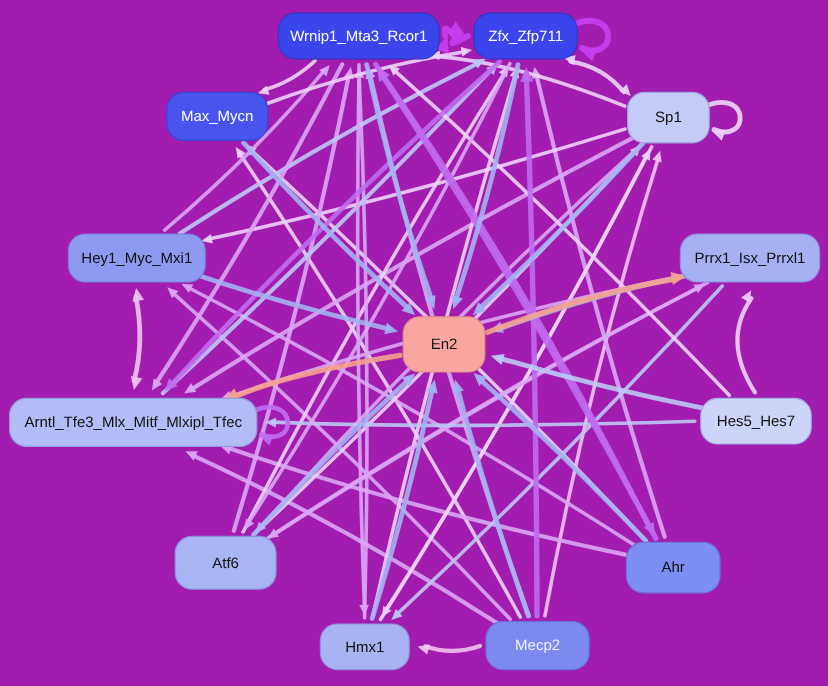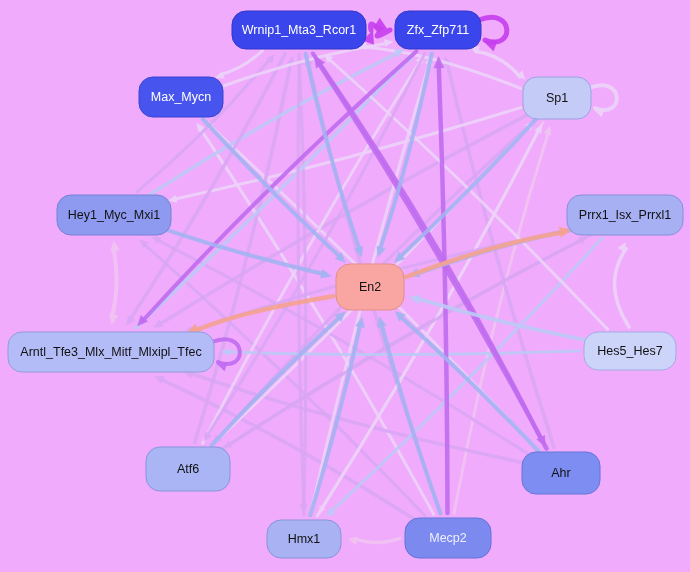--- a/index.html
+++ b/index.html
@@ -1,16 +1,16 @@
 <!DOCTYPE html>
 <html><head>
 <meta charset="utf-8">
 <style>
   html,body{margin:0;padding:0;background:#ffffff;}
-  #stage{position:relative;width:690px;height:572px;background:#f0abfc;overflow:hidden;
+  #stage{position:relative;width:690px;height:572px;background:#a21caf;overflow:hidden;
          font-family:"Liberation Sans", sans-serif;}
   svg{display:block;}
   .node-label{pointer-events:none;}
 </style>
 </head>
 <body>
 
 <div id="stage">
   <svg id="graph-svg" width="690" height="572" viewBox="0 0 690 572" aria-label="Transcription factor regulatory network centered on En2">
     <g id="edge-layer">

